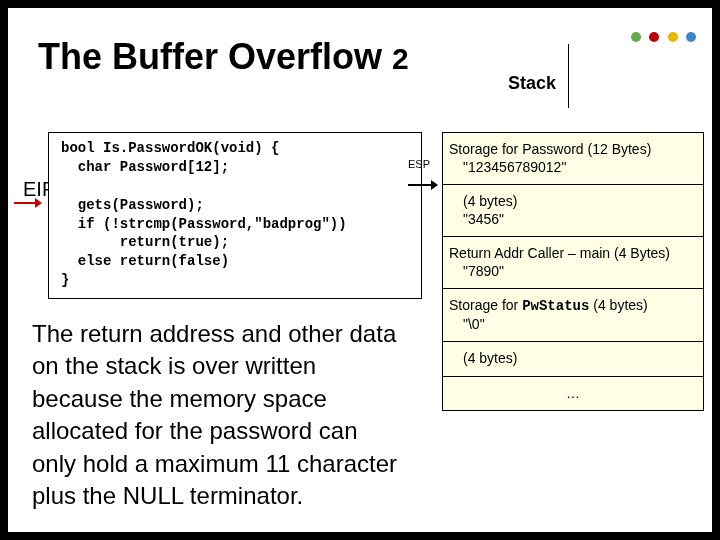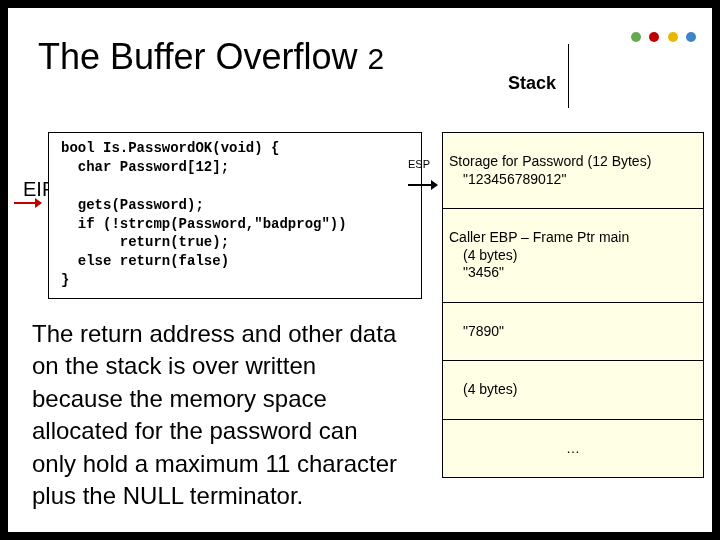--- a/index.html
+++ b/index.html
@@ -13,21 +13,21 @@
   }
   .slide{
     position:absolute;
     left:8px;top:8px;right:8px;bottom:8px;
     background:#fff;
   }
   .title{
     position:absolute;
     left:30px;top:28px;
     font-size:36px;
-    font-weight:400;
+    font-weight:700;
   }
   .title .n{font-size:30px}
   .stack-hdr{
     position:absolute;
     left:500px;top:65px;
     font-size:18px;font-weight:700;
   }
   .stack-hairline{
     position:absolute;
     left:560px;top:36px;width:0;height:64px;
@@ -70,21 +70,21 @@
     border-left:7px solid #000;border-top:5px solid transparent;border-bottom:5px solid transparent;
   }
   .stack-table{
     position:absolute;left:434px;top:124px;width:260px;
     border:1px solid #000;border-bottom:none;
     font-size:14px;line-height:1.25;
   }
   .stack-table .row{
     border-bottom:1px solid #000;
     background:#ffffe5;
-    padding:20px 6px;
+    padding:8px 6px;
   }
   .stack-table .row .sub{display:block;padding-left:14px}
   .stack-table .row.center{text-align:center}
   .mono{font-family:"Courier New",monospace;font-weight:700}
   .para{
     position:absolute;left:24px;top:310px;width:370px;
     font-size:24px;line-height:1.35;
   }
 </style>
 </head>
@@ -121,26 +121,30 @@
 
   <div class="esp-label">ESP</div>
   <div class="esp-arrow"></div>
 
   <div class="stack-table">
     <div class="row">
       <span>Storage for Password (12 Bytes)</span>
       <span class="sub">"123456789012"</span>
     </div>
     <div class="row">
-      <span>Caller EBP – Frame Ptr main</span>
       <span class="sub">(4 bytes)</span>
       <span class="sub">"3456"</span>
     </div>
     <div class="row">
+      <span>Return Addr Caller – main (4 Bytes)</span>
       <span class="sub">"7890"</span>
+    </div>
+    <div class="row">
+      <span>Storage for </span><span class="mono">PwStatus</span><span> (4 bytes)</span>
+      <span class="sub">"\0"</span>
     </div>
     <div class="row">
       <span class="sub">(4 bytes)</span>
     </div>
     <div class="row center">
       <span>…</span>
     </div>
   </div>
 
   <div class="para">The return address and other data on the stack is over written because the memory space allocated for the password can only hold a maximum 11 character plus the NULL terminator.</div>

